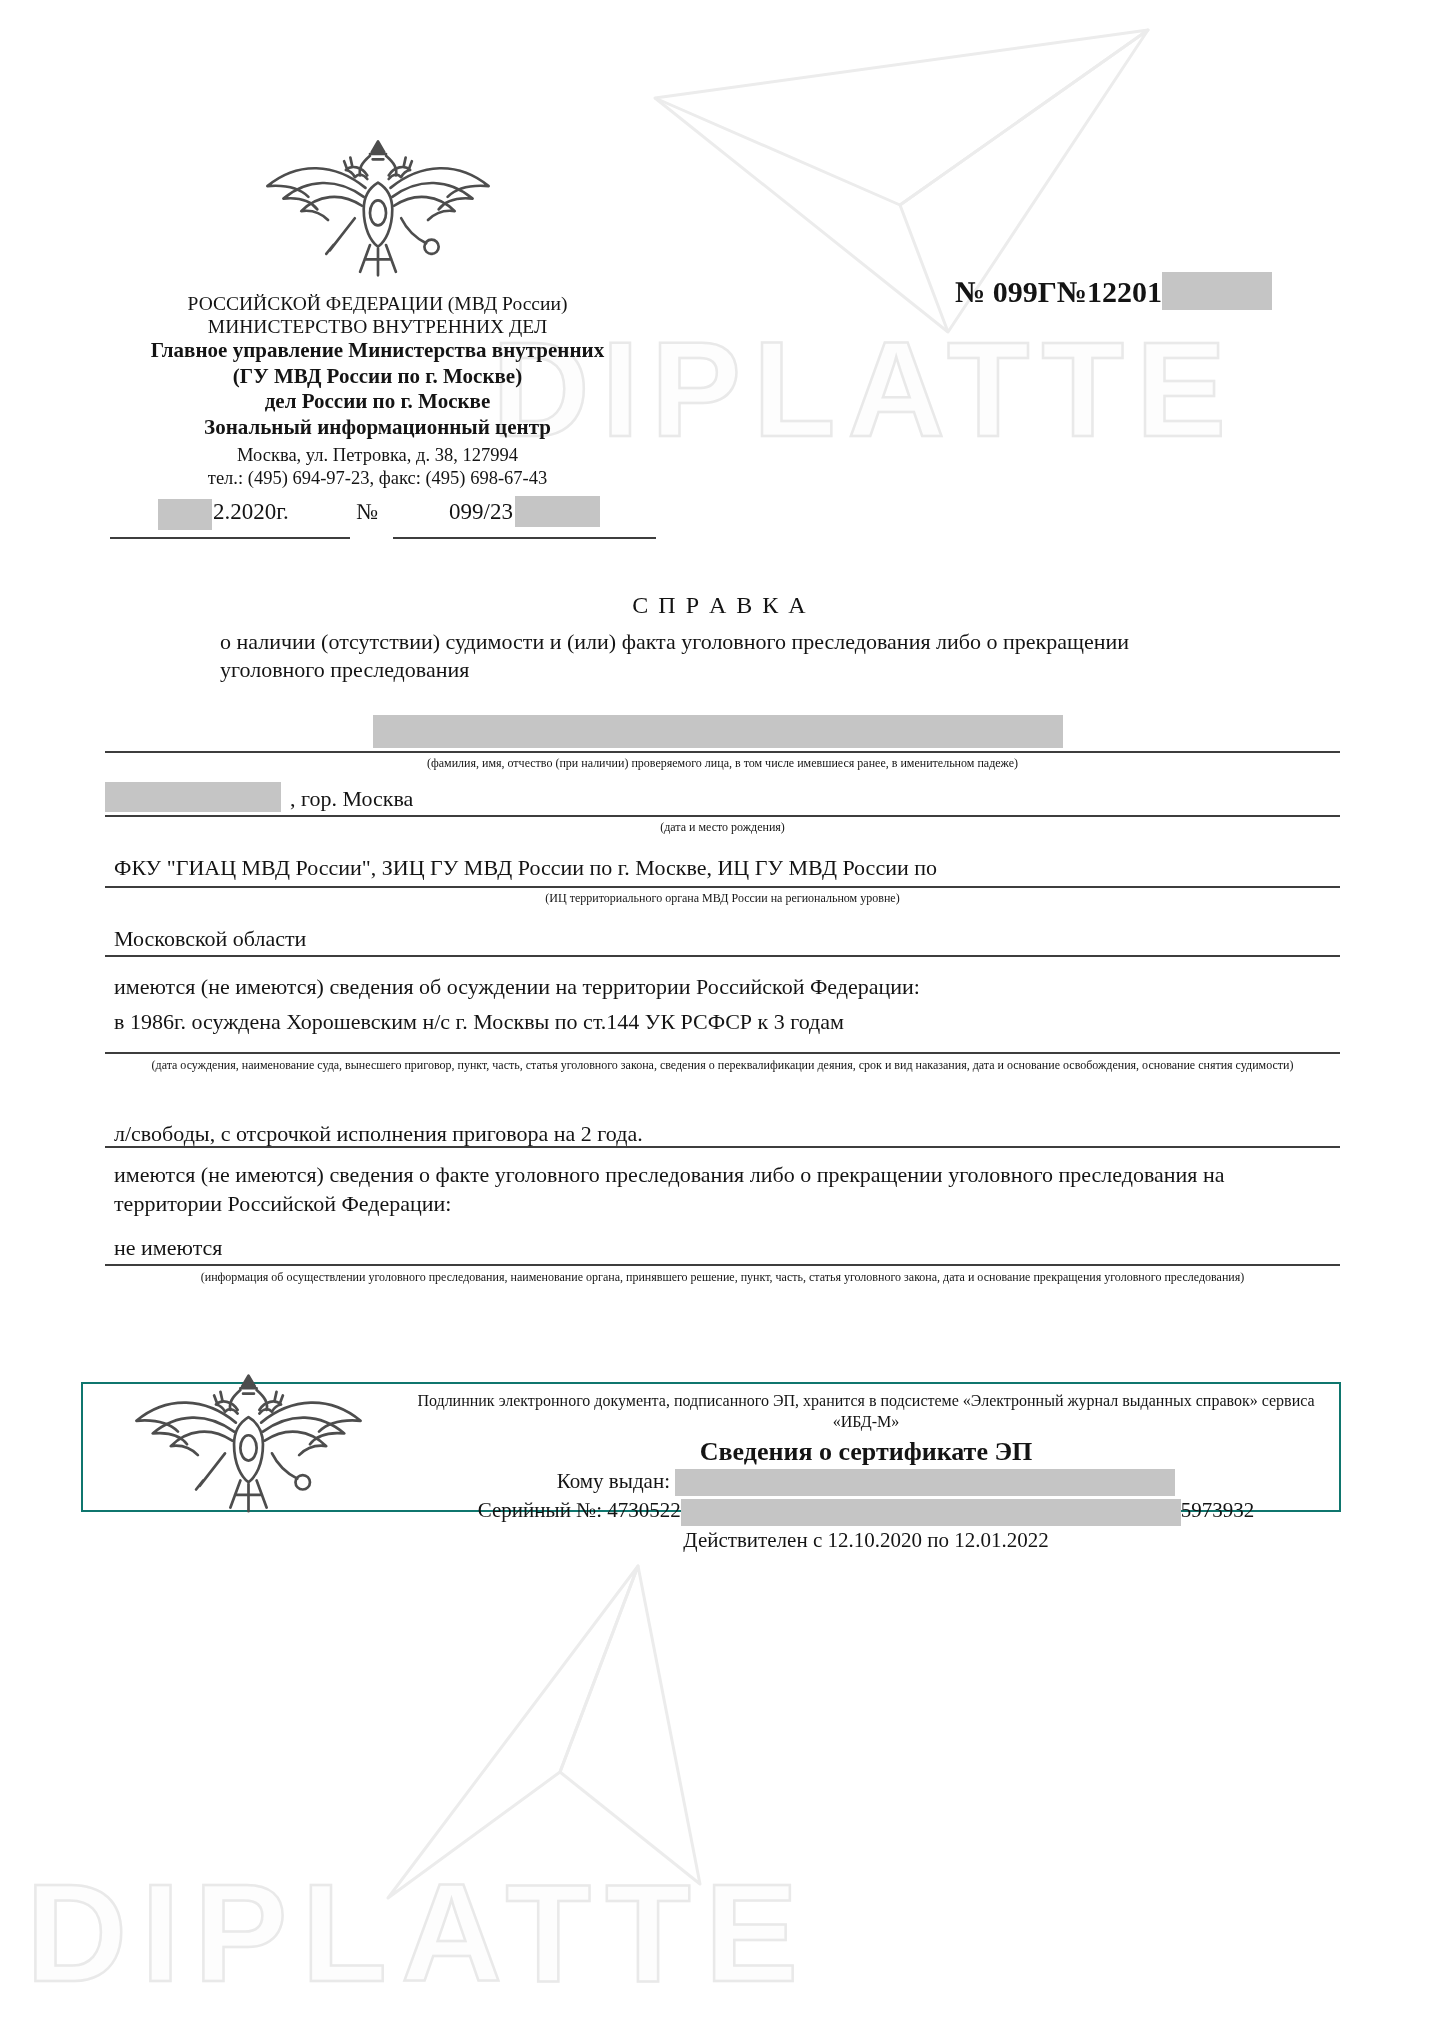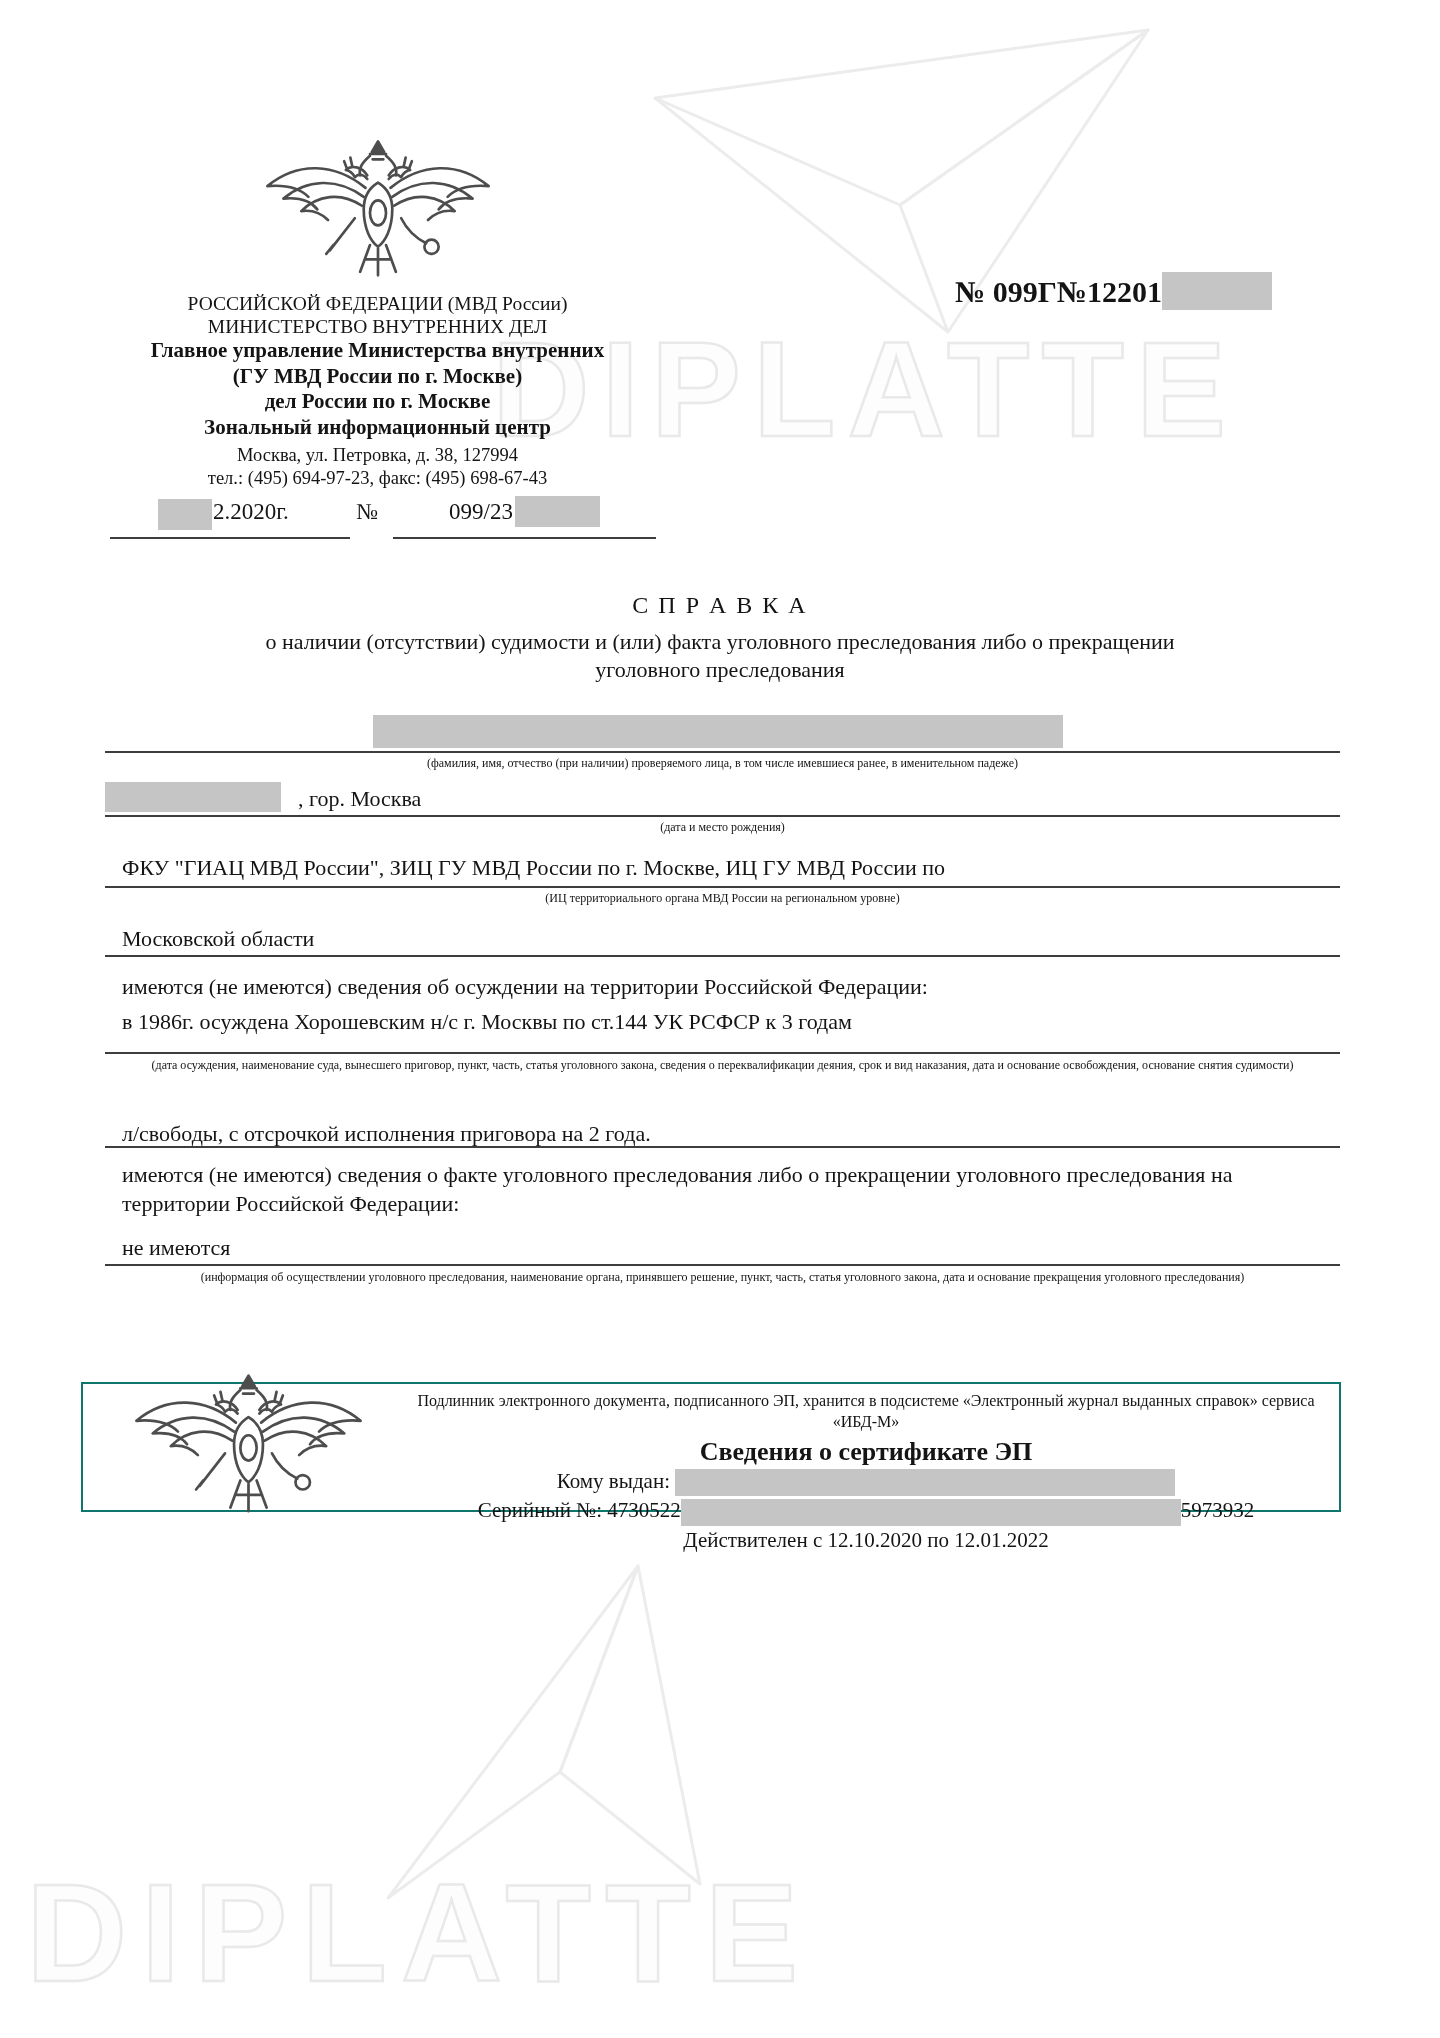--- a/index.html
+++ b/index.html
@@ -32,27 +32,27 @@
   .org-line-bold{font-size:21px;line-height:1.22;font-weight:bold;}
   .org-line-small{font-size:18.5px;line-height:1.2;}
   #doc-number{left:955px;top:272px;font-size:30px;font-weight:bold;white-space:nowrap;z-index:2;}
   
   .redaction{background:#c5c5c5;display:inline-block;}
   
   .date-text{position:absolute;font-size:23px;z-index:2;}
   .hline{position:absolute;border-top:2.5px solid #3d3d3d;height:0;z-index:2;}
   
   #title-heading{left:0;right:0;top:592px;text-align:center;font-size:24px;letter-spacing:2px;z-index:2;}
-  #title-subtitle{left:220px;top:628px;width:1000px;text-align:center;font-size:22px;line-height:1.28;z-index:2;}
+  #title-subtitle{left:220px;top:628px;width:1000px;font-size:22px;line-height:1.28;z-index:2;}
   
   #form-body{left:105px;top:712px;width:1235px;height:710px;z-index:2;}
   #form-body > div{position:absolute;}
   .rule{left:0;right:0;border-top:2.5px solid #3d3d3d;height:0;}
   .caption{left:0;right:0;text-align:center;font-size:12px;line-height:1.3;}
-  .value{font-size:22px;line-height:1.3;padding-left:17px;left:0;right:0;}
+  .value{font-size:22px;line-height:1.3;padding-left:9px;left:0;right:0;}
   .row-flex{left:0;right:0;}
   
   #cert-box{left:81px;top:1382px;width:1260px;height:130px;border:2px solid #0f766e;
     box-sizing:border-box;display:flex;z-index:2;background:transparent;}
   #cert-emblem-col{width:330px;display:flex;align-items:center;justify-content:center;}
   #cert-text-col{flex:1;text-align:center;padding:7px 20px 0 0;}
   .cert-note{font-size:16px;line-height:1.3;max-width:920px;margin:0 auto;}
   .cert-heading{font-size:26px;font-weight:bold;margin-top:3px;line-height:1.2;}
   .cert-line{font-size:21px;line-height:1.25;margin-top:1px;white-space:nowrap;}
   .cert-line .redaction{width:500px;height:27px;vertical-align:middle;}

